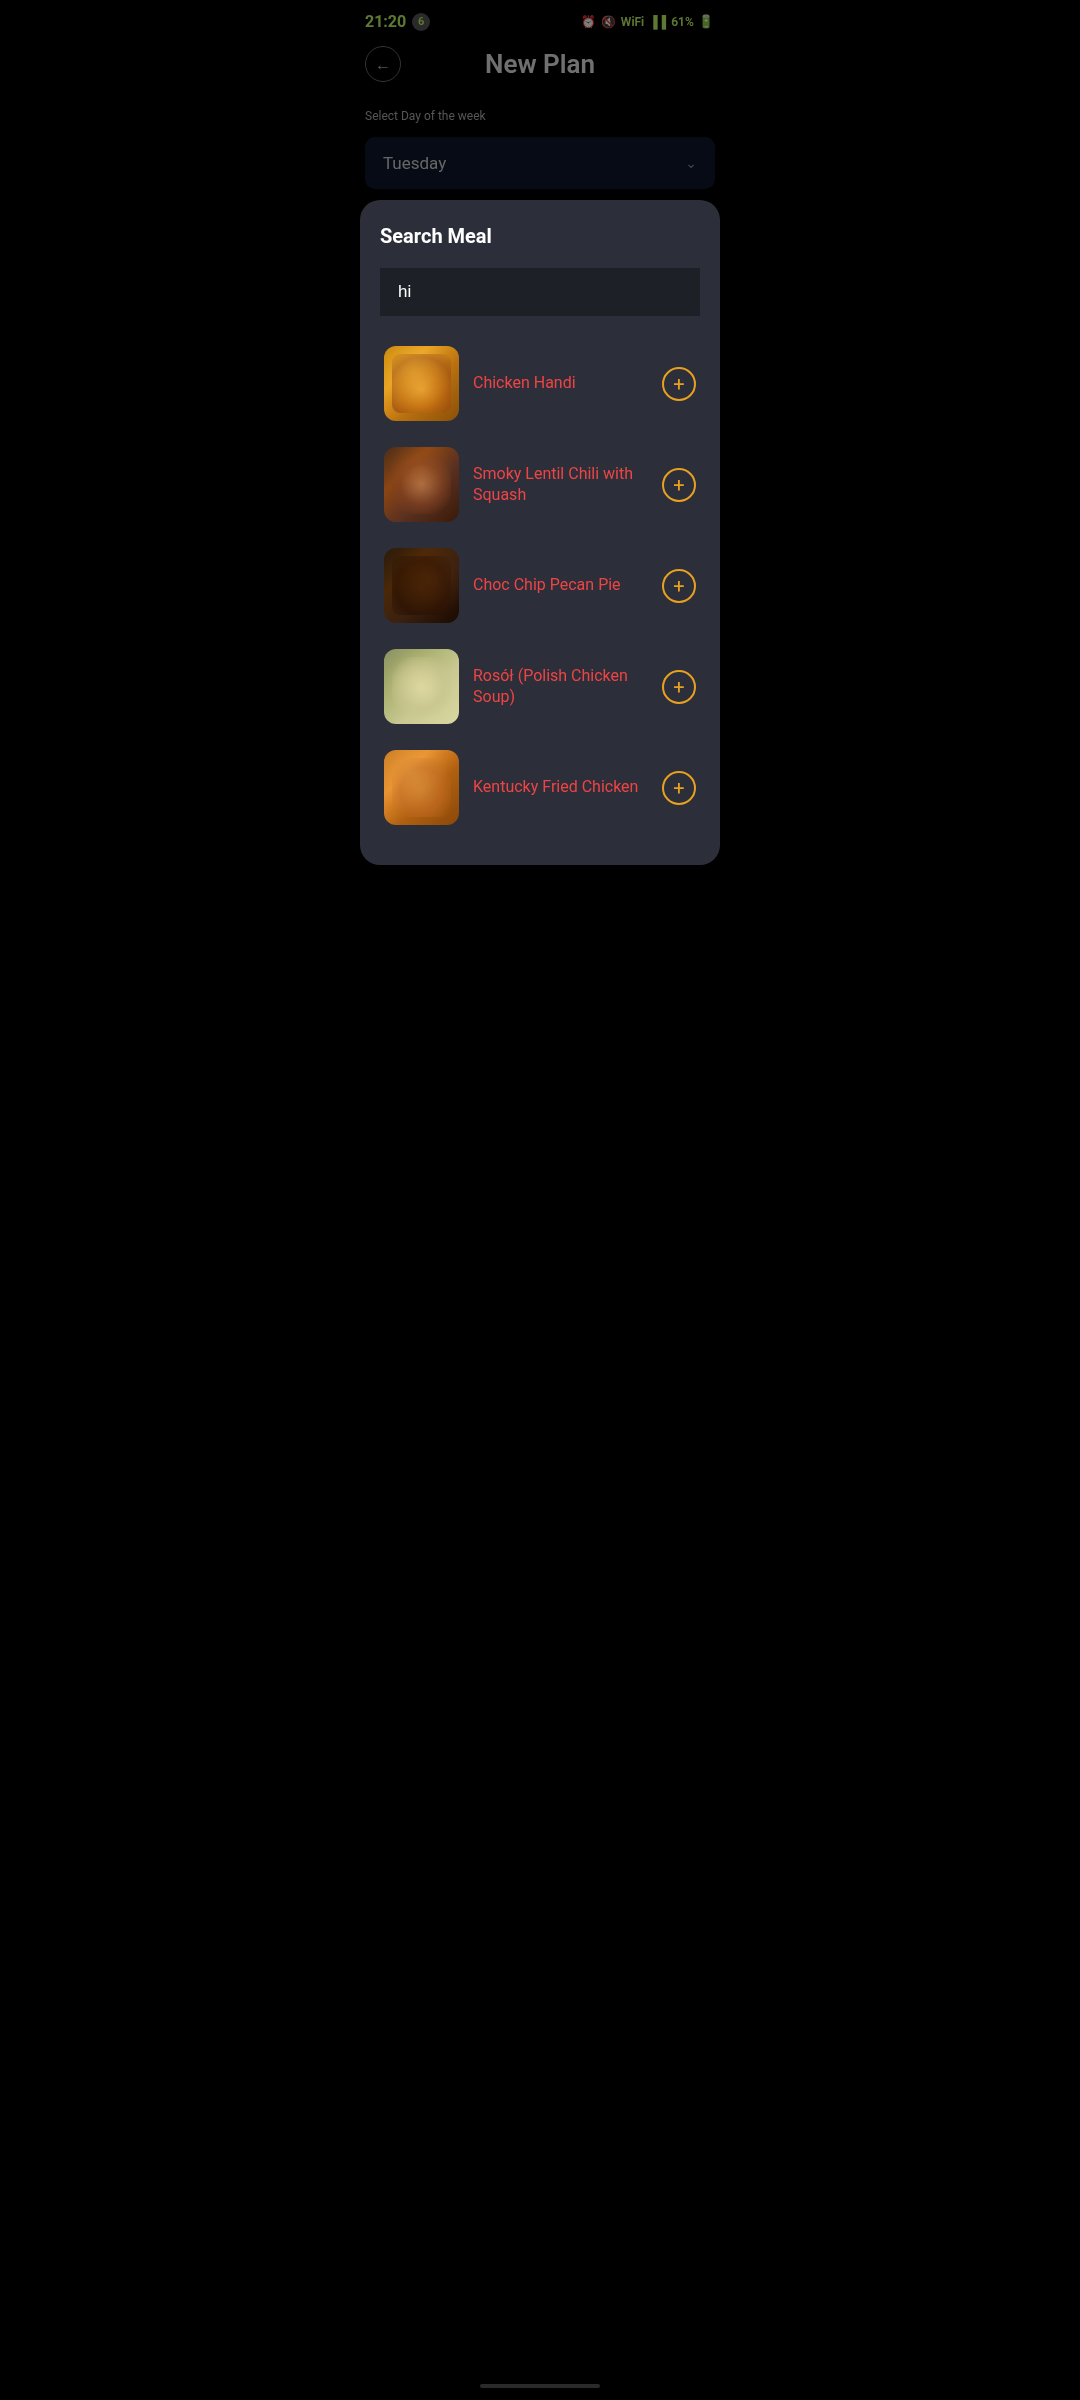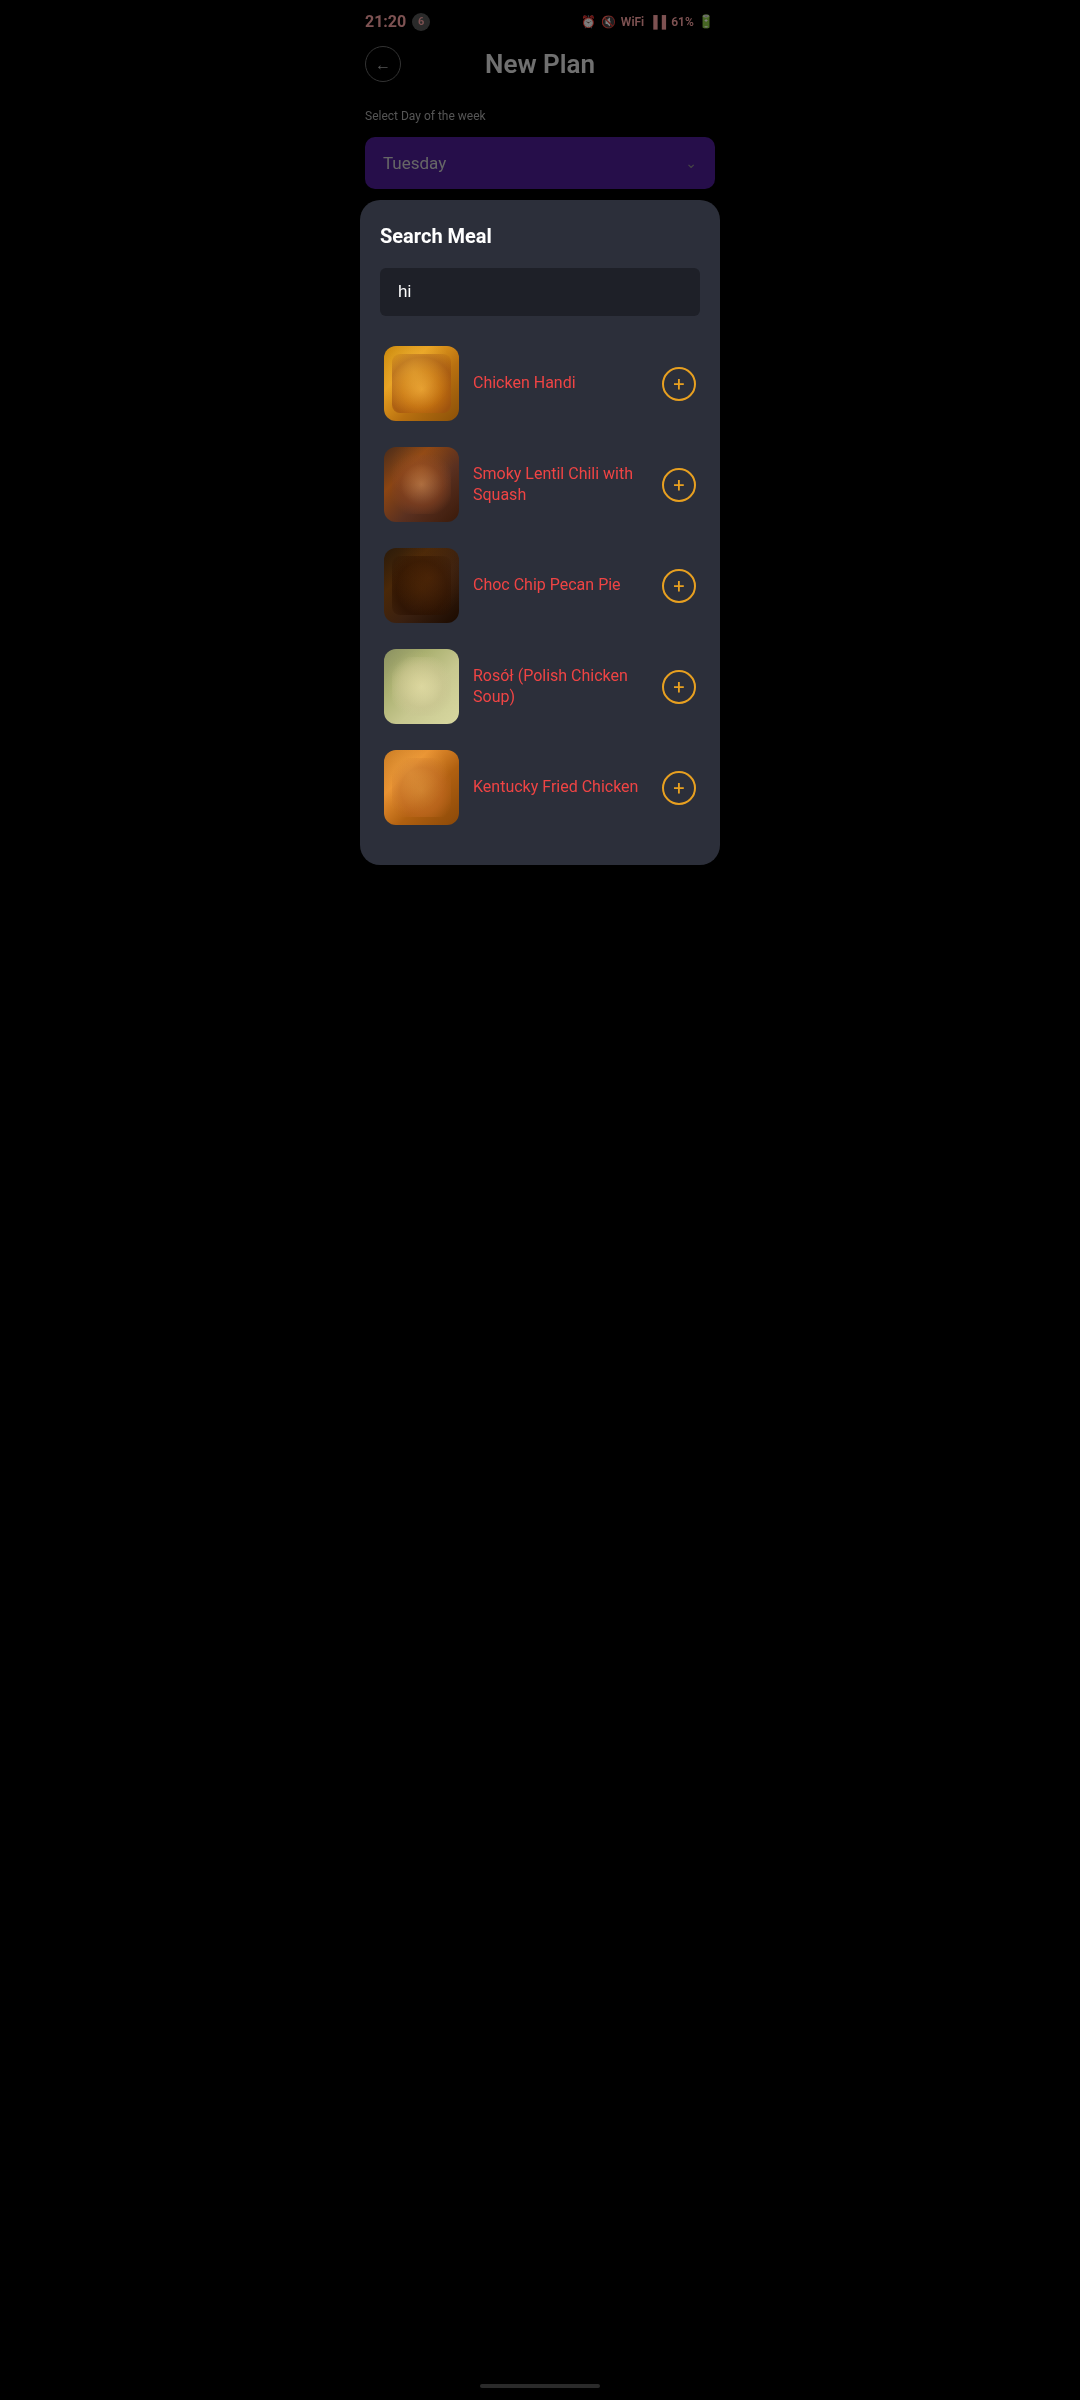--- a/index.html
+++ b/index.html
@@ -18,21 +18,21 @@
       position: relative;
       overflow-x: hidden;
     }
 
     
     .status-bar {
       display: flex;
       justify-content: space-between;
       align-items: center;
       padding: 12px 20px 8px;
-      color: #fca5a5;
+      color: #bef264;
       font-size: 15px;
       font-weight: 600;
       gap: 27px;
     }
 
     .status-left {
       display: flex;
       align-items: center;
       gap: 6px;
     }
@@ -98,21 +98,21 @@
       padding: 10px 20px 20px;
     }
 
     .section-label {
       color: #aaa;
       font-size: 12px;
       margin-bottom: 14px;
     }
 
     .day-selector {
-      background: #4c1d95;
+      background: #0f172a;
       border-radius: 10px;
       padding: 16px 18px;
       display: flex;
       justify-content: space-between;
       align-items: center;
       color: #ccc;
       font-size: 17px;
       cursor: pointer;
       margin-bottom: 20px;
     }
@@ -154,21 +154,21 @@
     .modal-title {
       color: #ffffff;
       font-size: 20px;
       font-weight: 700;
       text-align: left;
       margin-bottom: 20px;
     }
 
     .search-input-container {
       background: #1e2028;
-      border-radius: 6px;
+      border-radius: 0;
       padding: 14px 18px;
       margin-bottom: 20px;
       display: flex;
       align-items: center;
       justify-content: flex-end;
     }
 
     .search-input {
       background: transparent;
       border: none;

